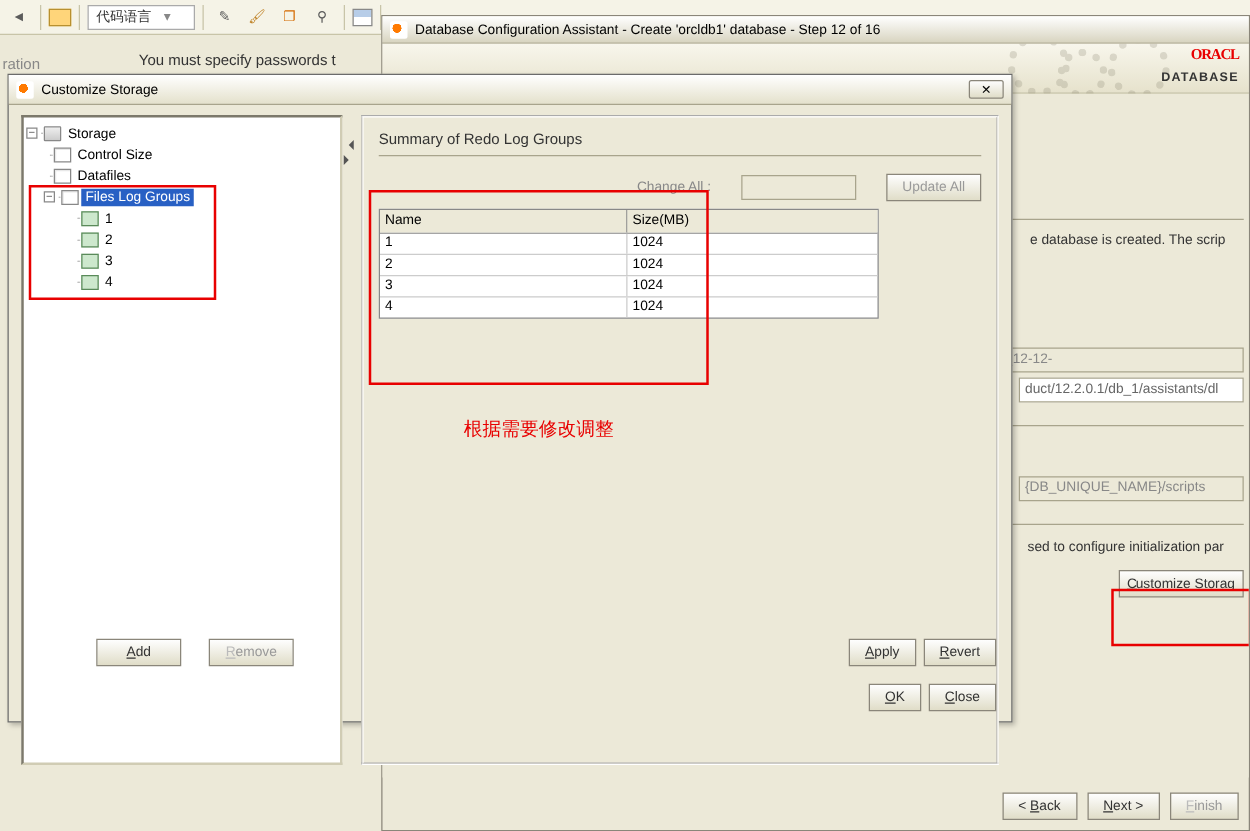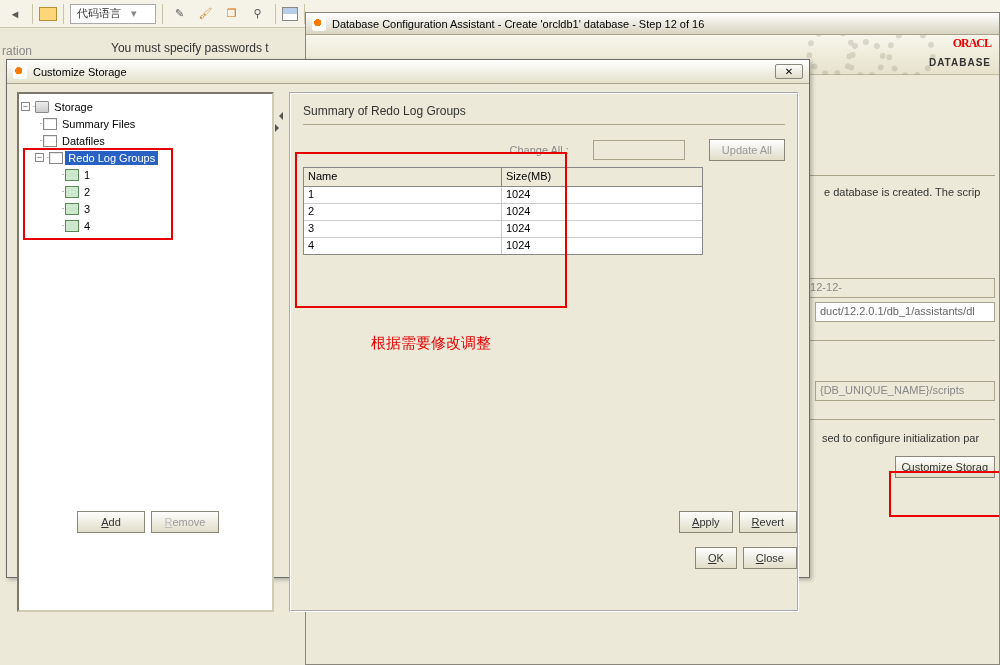--- a/index.html
+++ b/index.html
@@ -68,21 +68,21 @@
 .grid-row:last-child{border-bottom:none;}
 .gc { border-right:1px solid #ccc; padding:1px 4px; height:16px; }
 .gc:last-child{border-right:none;}
 .col-name{width:198px;} .col-size{width:200px;}
 .red-box-table { position:absolute; border:2px solid #e80000; }
 .red-note { color:#e80000; font-size:15px; position:absolute; }
 
 
 .mid-footer { position:absolute; right:12px; bottom:44px; display:flex; gap:6px; }
 .bot-footer { position:absolute; right:12px; bottom:8px; display:flex; gap:6px; }
-.tree-footer { position:absolute; left:70px; bottom:44px; display:flex; gap:6px;align-items:center; }
+.tree-footer { position:absolute; left:70px; bottom:44px; display:flex; gap:22px;align-items:center; }
 .tree-footer .db-btn { width:68px; text-align:center; }
 .tree-footer .db-btn.dis { color:#999; }
 
 u.mnemonic { text-decoration:underline; }
 </style>
 </head>
 <body>
 
 <div class="bg-toolbar">
   <span class="tb-btn">◄</span>
@@ -138,20 +138,25 @@
     </div>
     <hr class="db-line" style="margin-top:18px;">
     <div class="db-text" style="padding-left:512px;margin-top:12px;">sed to configure initialization par</div>
     <div style="display:flex;justify-content:flex-end;margin-top:12px;">
       <button class="db-btn" style="padding:3px 6px;">
         <span style="text-decoration:underline;">C</span><span style="margin-left:-1px;">ustomize Storag</span>
       </button>
     </div>
     <div class="red-box-big" style="right:-2px;top:396px;width:112px;height:46px;"></div>
   </div>
+  <div class="db-footer">
+    <button class="db-btn">&lt; <u class="mnemonic">B</u>ack</button>
+    <button class="db-btn"><u class="mnemonic">N</u>ext &gt;</button>
+    <button class="db-btn dis"><u class="mnemonic" style="color:#bbb;">F</u>inish</button>
+  </div>
 </div>
 
 <div class="modal">
   <div class="modal-title">
     <div style="display:flex;align-items:center;gap:6px;">
       <span class="java-icon"></span>
       <span>Customize Storage</span>
     </div>
     <div class="close-x">✕</div>
   </div>
@@ -161,32 +166,32 @@
       <div class="tree">
         <div class="tree-row">
           <span class="exp">−</span>
           <span class="dots">··</span>
           <span class="t-ic ic-db"></span>
           <span class="tree-label">Storage</span>
         </div>
         <div class="tree-row" style="padding-left:18px;">
           <span class="dots">···</span>
           <span class="t-ic ic-doc"></span>
-          <span class="tree-label">Summary Files</span>
+          <span class="tree-label">Control Size</span>
         </div>
         <div class="tree-row" style="padding-left:18px;">
           <span class="dots">···</span>
           <span class="t-ic ic-doc"></span>
           <span class="tree-label">Datafiles</span>
         </div>
         <div class="tree-row" style="padding-left:14px;">
           <span class="exp">−</span>
           <span class="dots">··</span>
           <span class="t-ic ic-doc"></span>
-          <span class="tree-label sel">Redo Log Groups</span>
+          <span class="tree-label sel">Files Log Groups</span>
         </div>
         <div class="tree-row" style="padding-left:40px;">
           <span class="dots">···</span>
           <span class="t-ic ic-grp"></span>
           <span class="tree-label">1</span>
         </div>
         <div class="tree-row" style="padding-left:40px;">
           <span class="dots">···</span>
           <span class="t-ic ic-grp"></span>
           <span class="tree-label">2</span>

